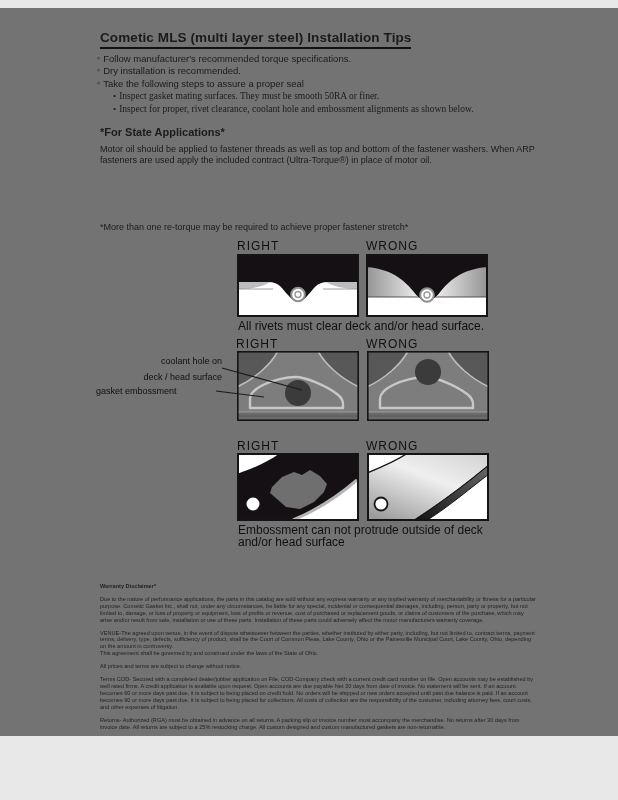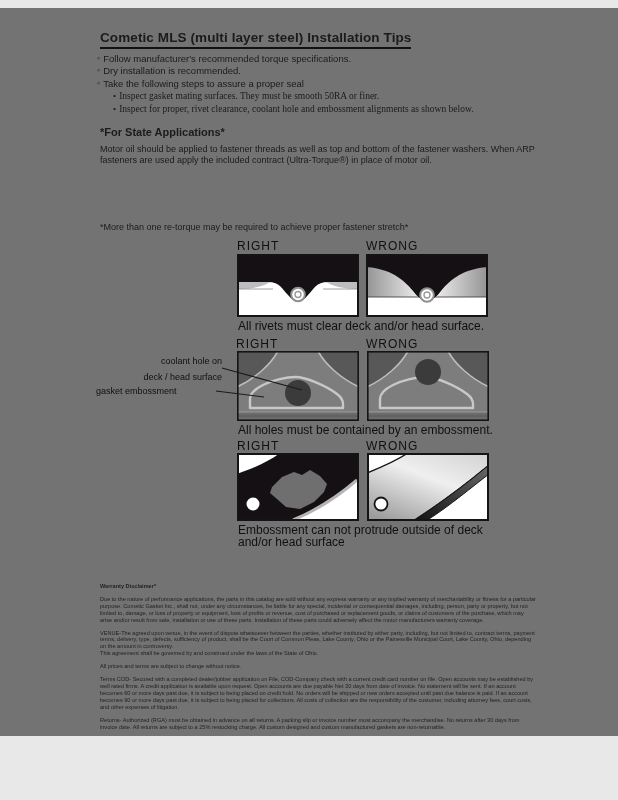--- a/index.html
+++ b/index.html
@@ -128,21 +128,20 @@
     <path d="M13 57 L13 48 C13 42 18 38 26 34 C36 29 50 26 58 26 C70 26 91 36 100 43 C104 46 106 49 106 53 L106 57 Z" fill="none" stroke-linejoin="round" stroke-width="2.4" stroke="#c8c8c8"></path>
     <circle cx="61" cy="21" r="13" fill="#3b3b3b"></circle>
     <rect x="0.8" y="0.8" width="120.4" height="68.4" fill="none" stroke="#141414" stroke-width="1.6"></rect>
   </svg>
 
   <svg class="abs" style="left:214px; top:348px; pointer-events:none;" width="132" height="52" viewBox="0 0 132 52">
     <line x1="8" y1="12" x2="88" y2="34" stroke="#1b1b1b" stroke-width="1.2"></line>
     <line x1="2" y1="35" x2="50" y2="41" stroke="#1b1b1b" stroke-width="1.2"></line>
   </svg>
 
-  <div class="abs caption" style="left:238px; top:417px;">All holes must be contained by an embossment.</div>
 
   <div class="abs diag-label" style="left:237px; top:431px;">RIGHT</div>
   <div class="abs diag-label" style="left:366px; top:431px;">WRONG</div>
 
   <svg class="abs panel" style="left:237px; top:445px;" width="122" height="68" viewBox="0 0 122 68">
     <rect x="0" y="0" width="122" height="68" fill="#ffffff"></rect>
     <path d="M0 21 C17 15 31 9 43 0 H122 V26 C101 44 79 58 56 68 H0 Z" fill="#151014"></path>
     <path d="M35 34 L45 24 L57 19 L65 22 L73 17 L83 23 L90 31 L87 39 L77 49 L63 56 L49 54 L40 46 L33 40 Z" fill="#6f6f6f"></path>
     <path d="M120 27 C99 45 78 58 56 67" stroke="#b5b5b5" stroke-width="3" fill="none"></path>
     <circle cx="16" cy="51" r="6.5" fill="#ffffff"></circle>

